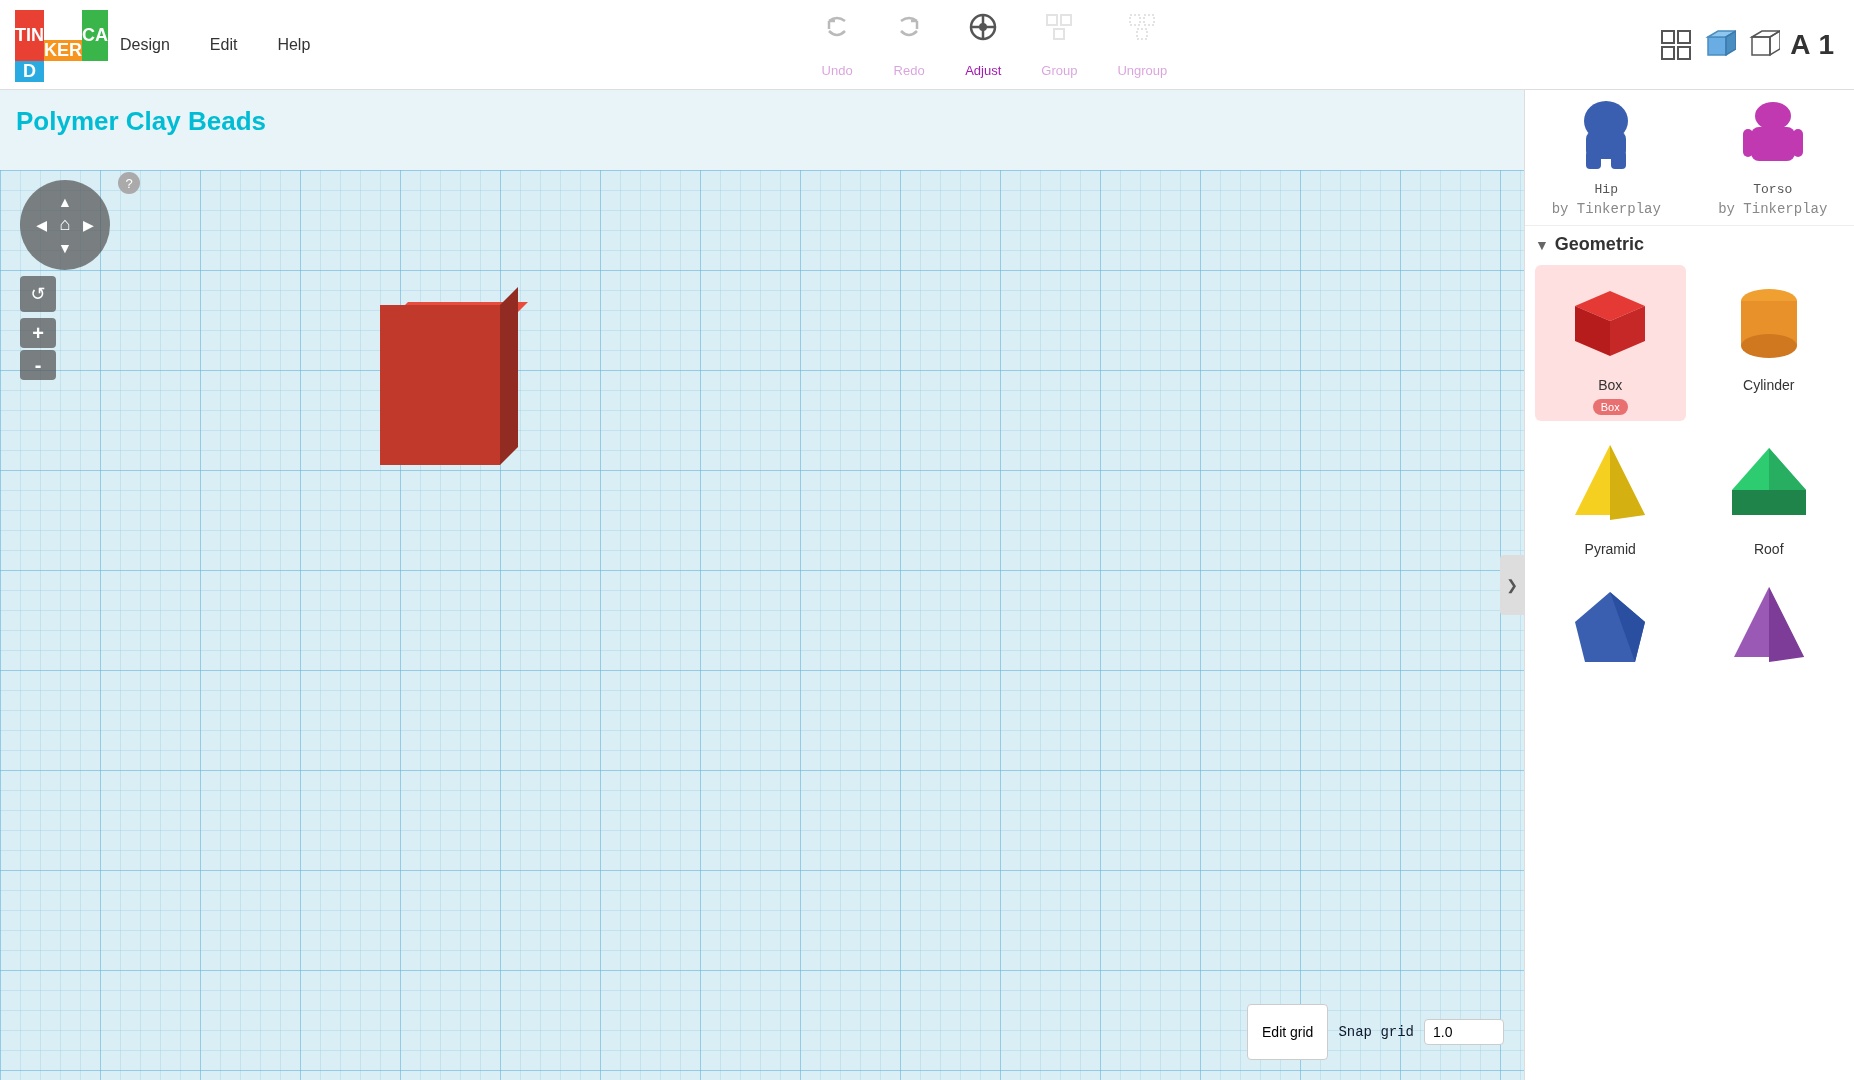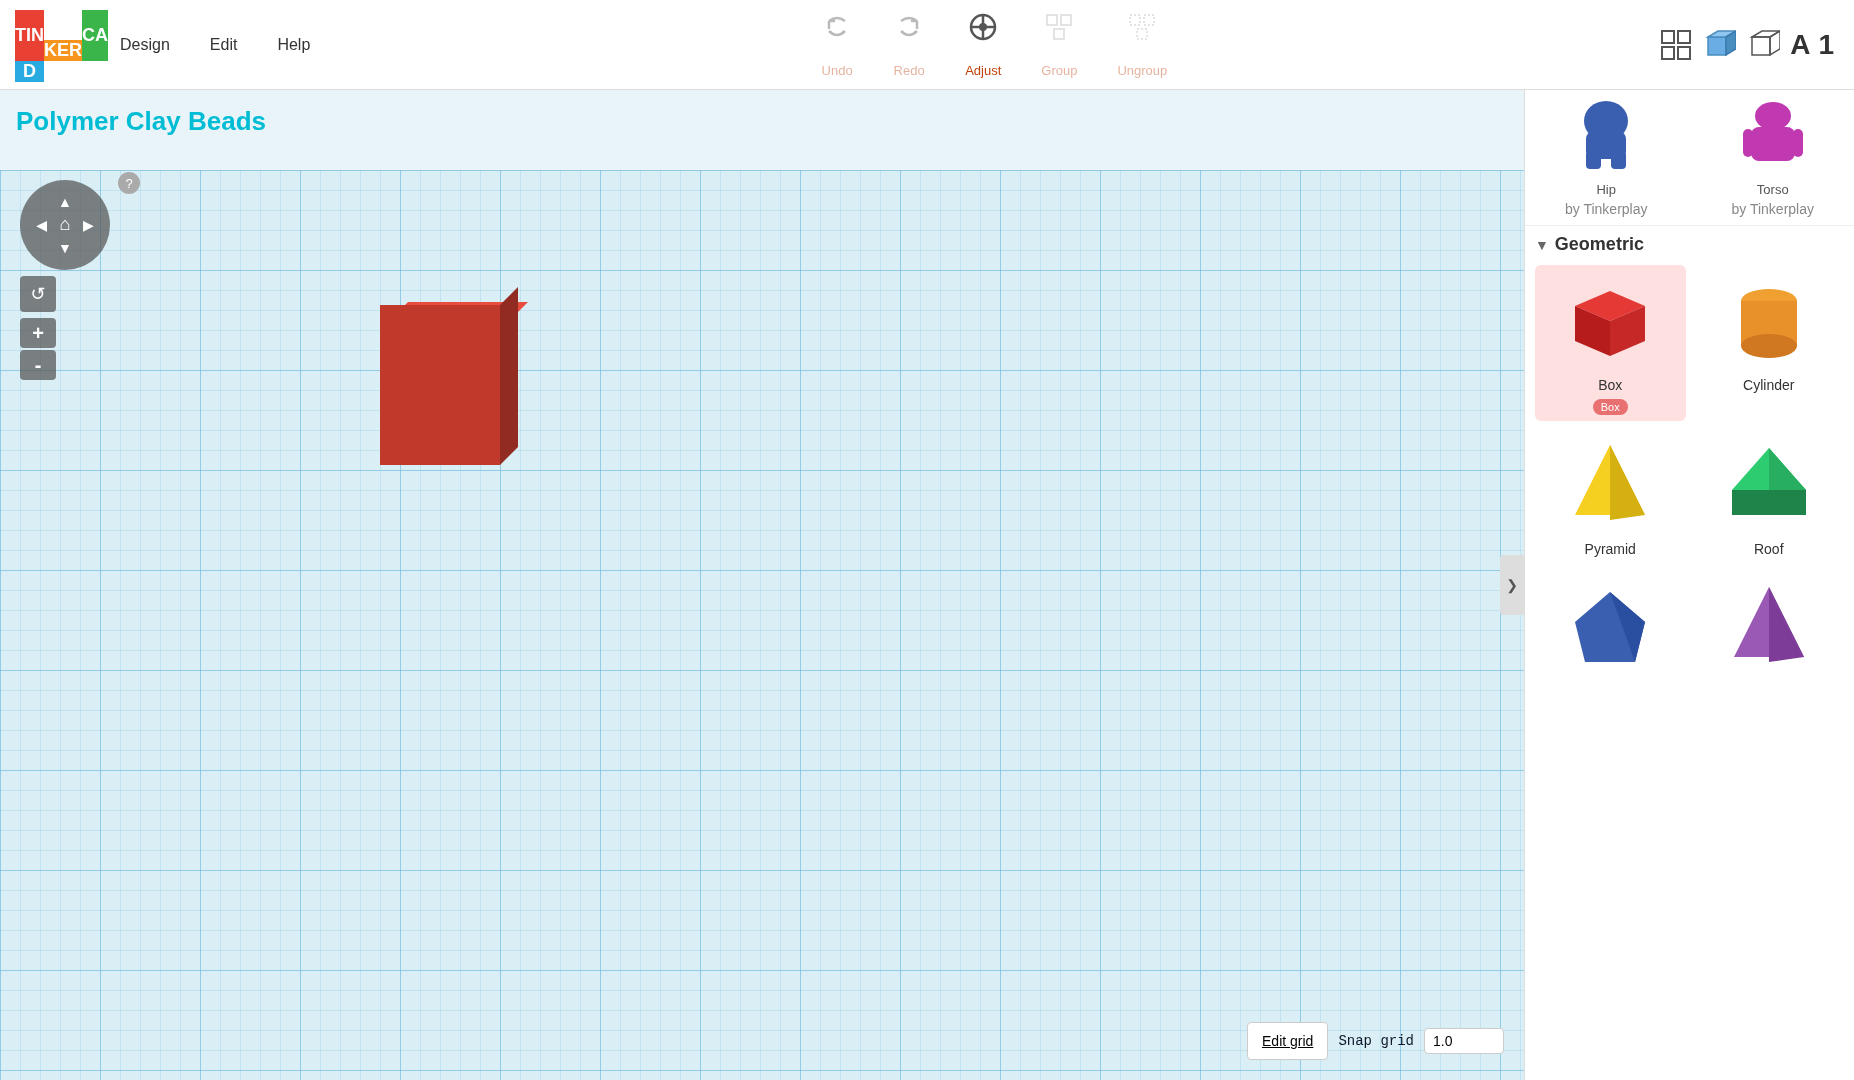--- a/index.html
+++ b/index.html
@@ -60,21 +60,21 @@
       align-items: center;
       gap: 20px;
       margin: 0 auto;
     }
     .toolbar-btn {
       display: flex;
       flex-direction: column;
       align-items: center;
       cursor: pointer;
       gap: 20px;
-      color: #c2410c;
+      color: #a21caf;
       font-size: 13px;
       padding: 4px 10px;
     }
     .toolbar-btn svg {
       width: 32px;
       height: 32px;
     }
     .toolbar-btn.disabled { opacity: 0.4; }
 
     .toolbar-right {
@@ -273,24 +273,23 @@
       right: 20px;
       display: flex;
       align-items: center;
       gap: 10px;
       z-index: 10;
     }
     .edit-grid-btn {
       background: #fff;
       border: 1px solid #ccc;
       border-radius: 4px;
-      padding: 10px 14px;
-      font-size: 14px;
-      cursor: pointer;
-      text-decoration: underline;
+      padding: 19px 14px;
+      font-size: 14px;
+      cursor: pointer;
     }
     .snap-grid-label {
       font-size: 14px;
       color: #0f172a;
       font-family: Liberation Mono, monospace;
     }
     .snap-input {
       width: 80px;
       padding: 4px 8px;
       border: 1px solid #ccc;
@@ -381,20 +380,21 @@
       border-radius: 10px;
     }
 
     
     .char-section {
       display: grid;
       grid-template-columns: 1fr 1fr;
       gap: 24px;
       padding: 8px 10px;
       border-bottom: 1px solid #eee;
+      font-family: Liberation Mono, monospace;
     }
     .char-item {
       display: flex;
       flex-direction: column;
       align-items: center;
       gap: 4px;
       cursor: pointer;
     }
     .char-icon {
       width: 90px;

